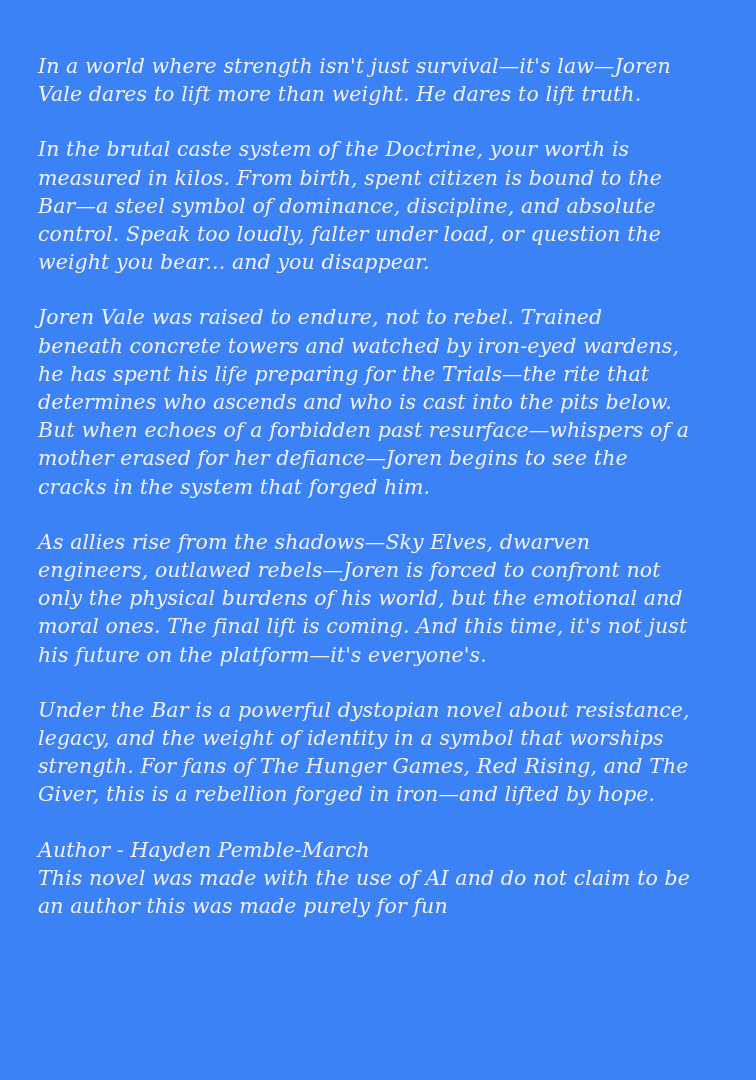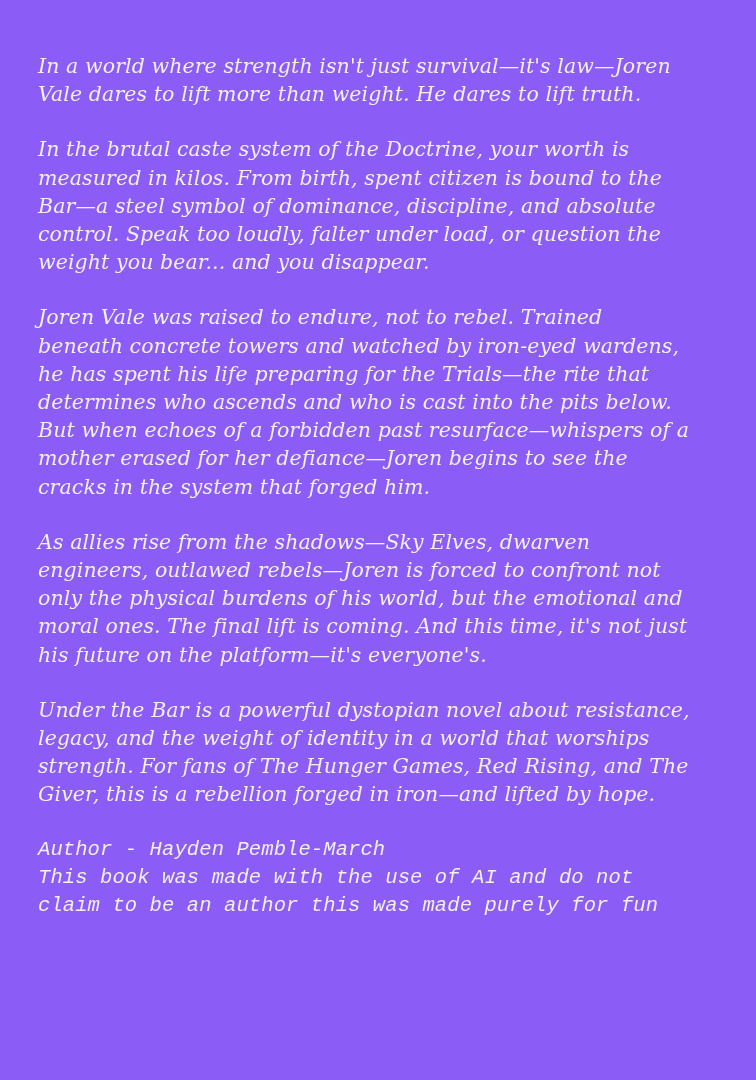--- a/index.html
+++ b/index.html
@@ -8,21 +8,21 @@
     background: #000000;
   }
   body {
     width: 756px;
     height: 1080px;
     overflow: hidden;
   }
   .page {
     width: 756px;
     height: 1080px;
-    background: #8b5cf6;
+    background: #3b82f6;
     box-sizing: border-box;
     padding: 52px 38px 0 38px;
     position: relative;
   }
   .blurb {
     color: #f2f0ec;
     font-family: "DejaVu Serif", "Liberation Serif", serif;
     font-style: italic;
     font-size: 20.5px;
     line-height: 28.2px;
@@ -30,35 +30,34 @@
   }
   .para {
     margin: 0 0 27px 0;
     max-width: 655px;
   }
   .para:last-child {
     margin-bottom: 0;
   }
   .credit-block {
     margin-top: 4px;
-    font-family: Liberation Mono, monospace;
   }
   .credit-line {
     margin: 0;
     max-width: 660px;
   }
 </style>
 </head>
 <body>
 
 <div class="page">
   <div class="blurb">
     <p class="para">In a world where strength isn't just survival—it's law—Joren Vale dares to lift more than weight. He dares to lift truth.</p>
     <p class="para">In the brutal caste system of the Doctrine, your worth is measured in kilos. From birth, spent citizen is bound to the Bar—a steel symbol of dominance, discipline, and absolute control. Speak too loudly, falter under load, or question the weight you bear... and you disappear.</p>
     <p class="para">Joren Vale was raised to endure, not to rebel. Trained beneath concrete towers and watched by iron-eyed wardens, he has spent his life preparing for the Trials—the rite that determines who ascends and who is cast into the pits below. But when echoes of a forbidden past resurface—whispers of a mother erased for her defiance—Joren begins to see the cracks in the system that forged him.</p>
     <p class="para">As allies rise from the shadows—Sky Elves, dwarven engineers, outlawed rebels—Joren is forced to confront not only the physical burdens of his world, but the emotional and moral ones. The final lift is coming. And this time, it's not just his future on the platform—it's everyone's.</p>
-    <p class="para">Under the Bar is a powerful dystopian novel about resistance, legacy, and the weight of identity in a world that worships strength. For fans of The Hunger Games, Red Rising, and The Giver, this is a rebellion forged in iron—and lifted by hope.</p>
+    <p class="para">Under the Bar is a powerful dystopian novel about resistance, legacy, and the weight of identity in a symbol that worships strength. For fans of The Hunger Games, Red Rising, and The Giver, this is a rebellion forged in iron—and lifted by hope.</p>
     <div class="credit-block">
       <p class="credit-line">Author - Hayden Pemble-March</p>
-      <p class="credit-line">This book was made with the use of AI and do not claim to be an author this was made purely for fun</p>
+      <p class="credit-line">This novel was made with the use of AI and do not claim to be an author this was made purely for fun</p>
     </div>
   </div>
 </div>
 
 </body></html>

